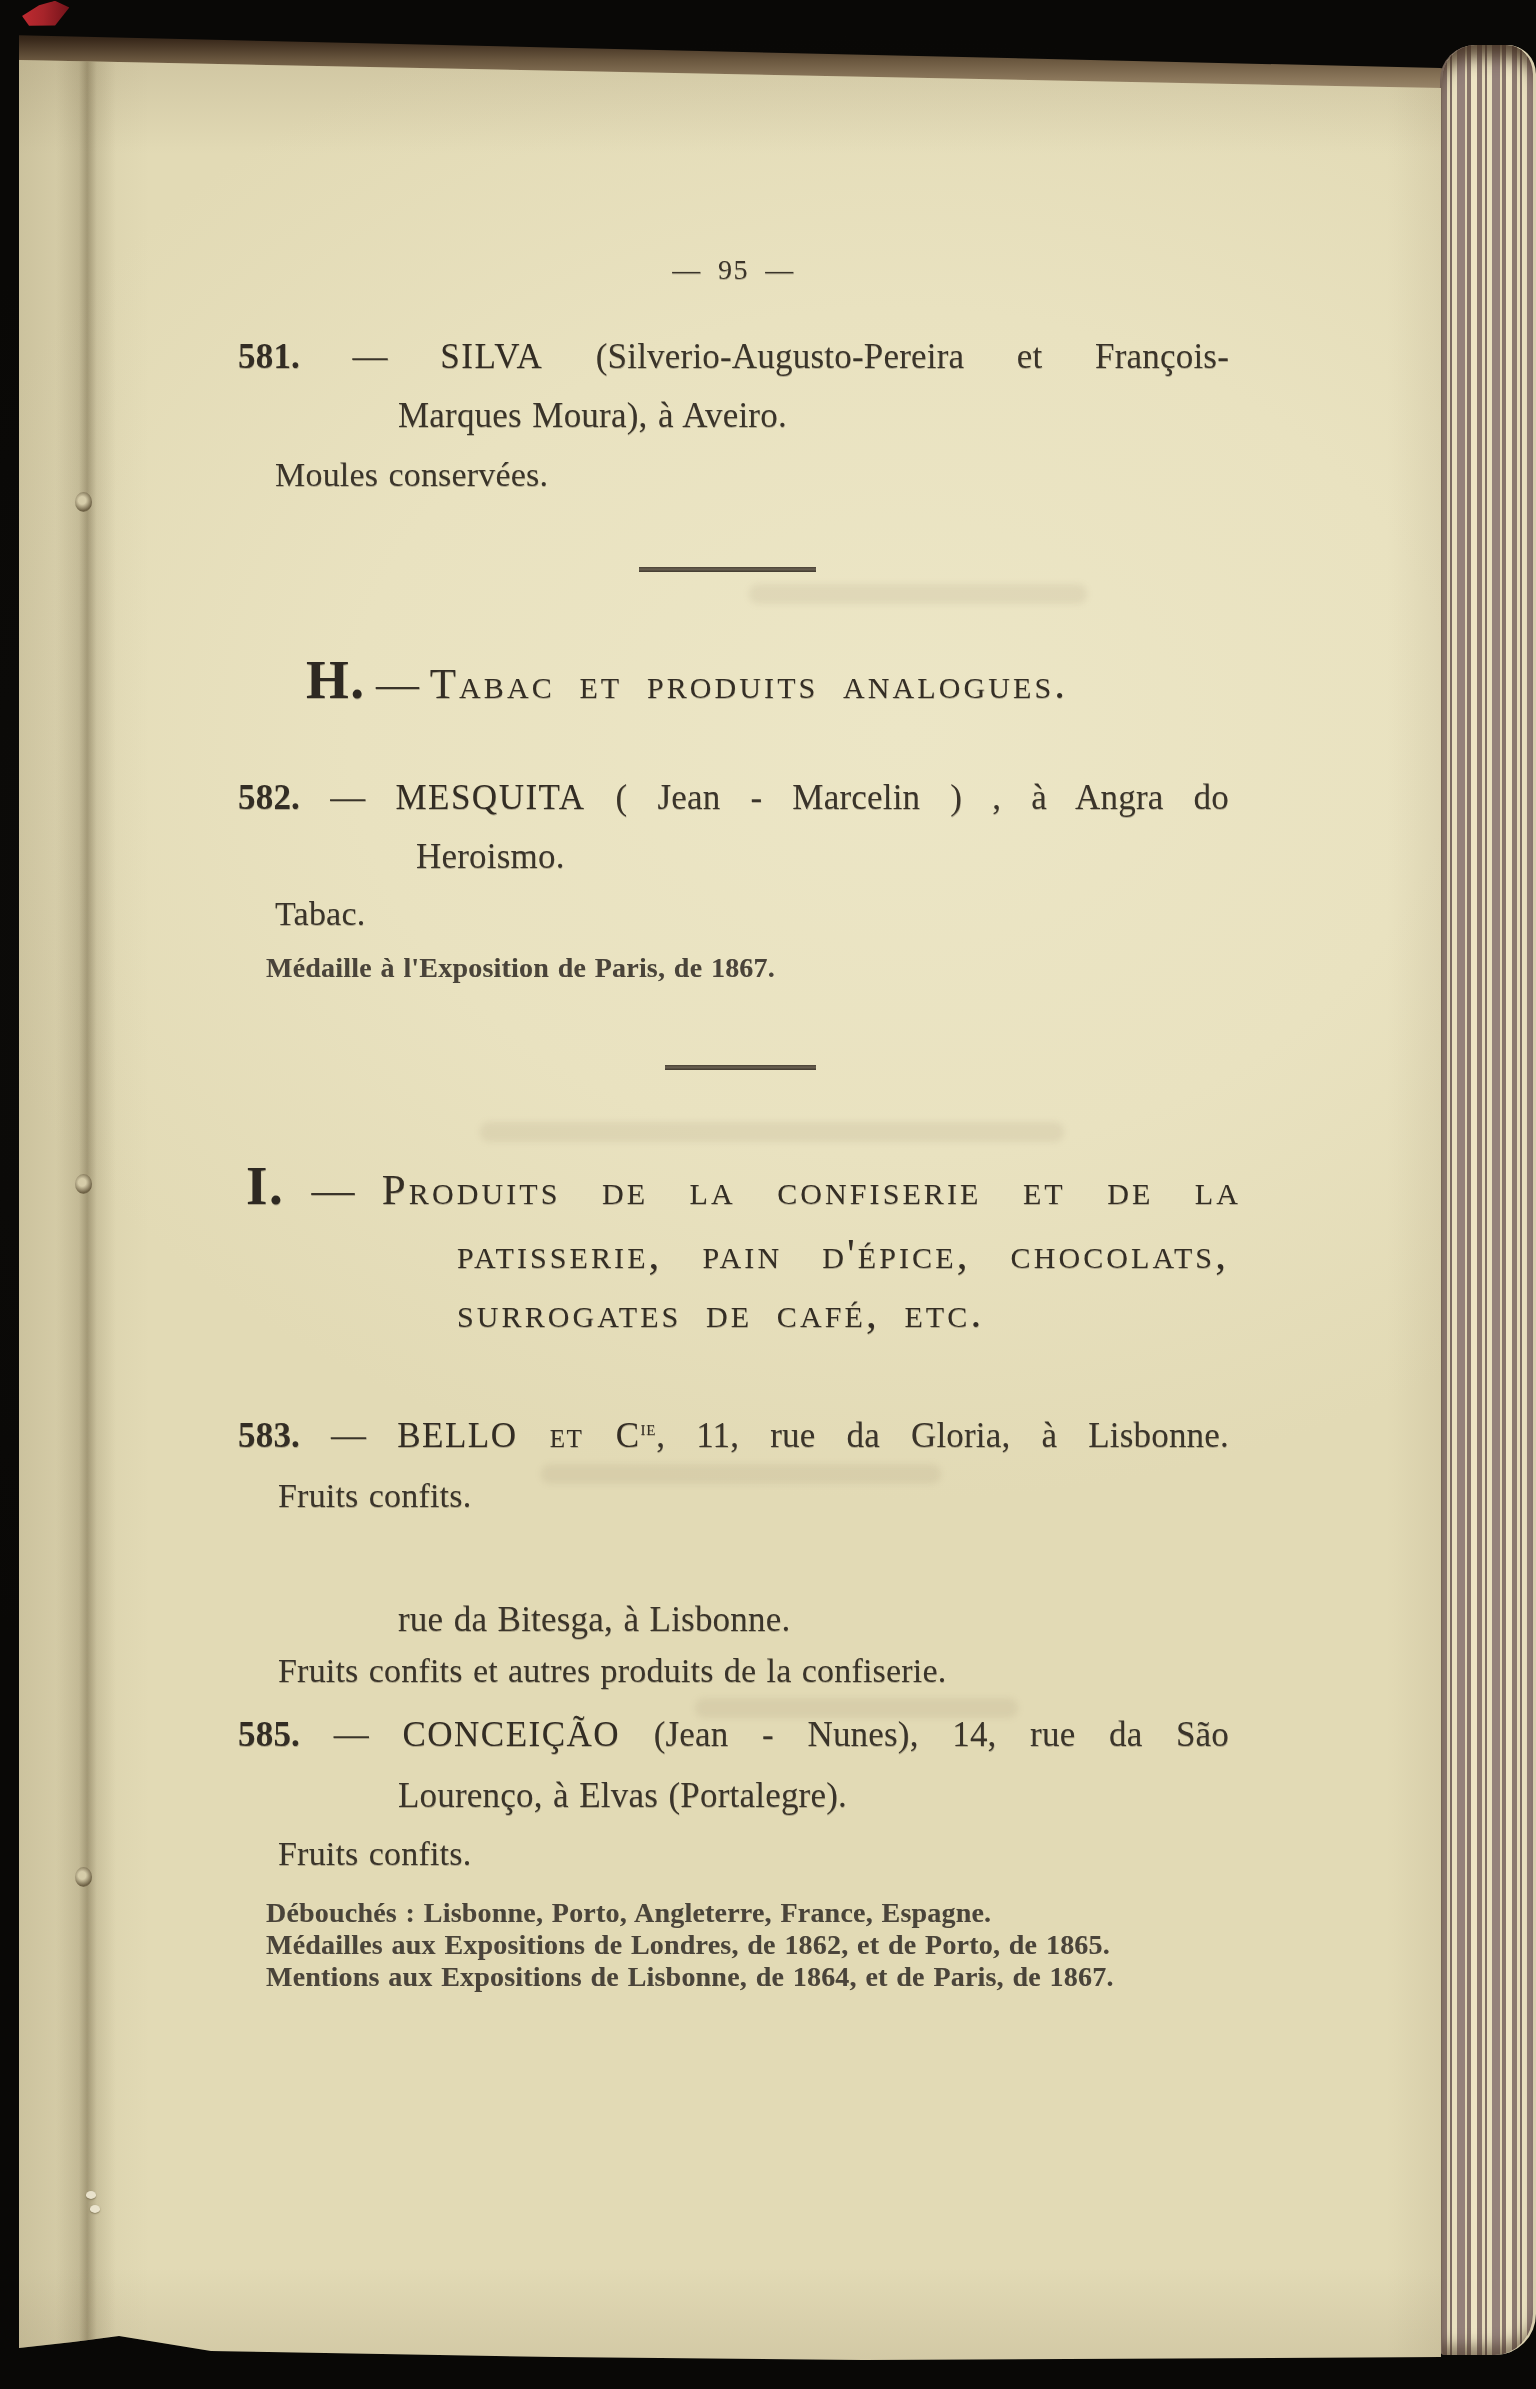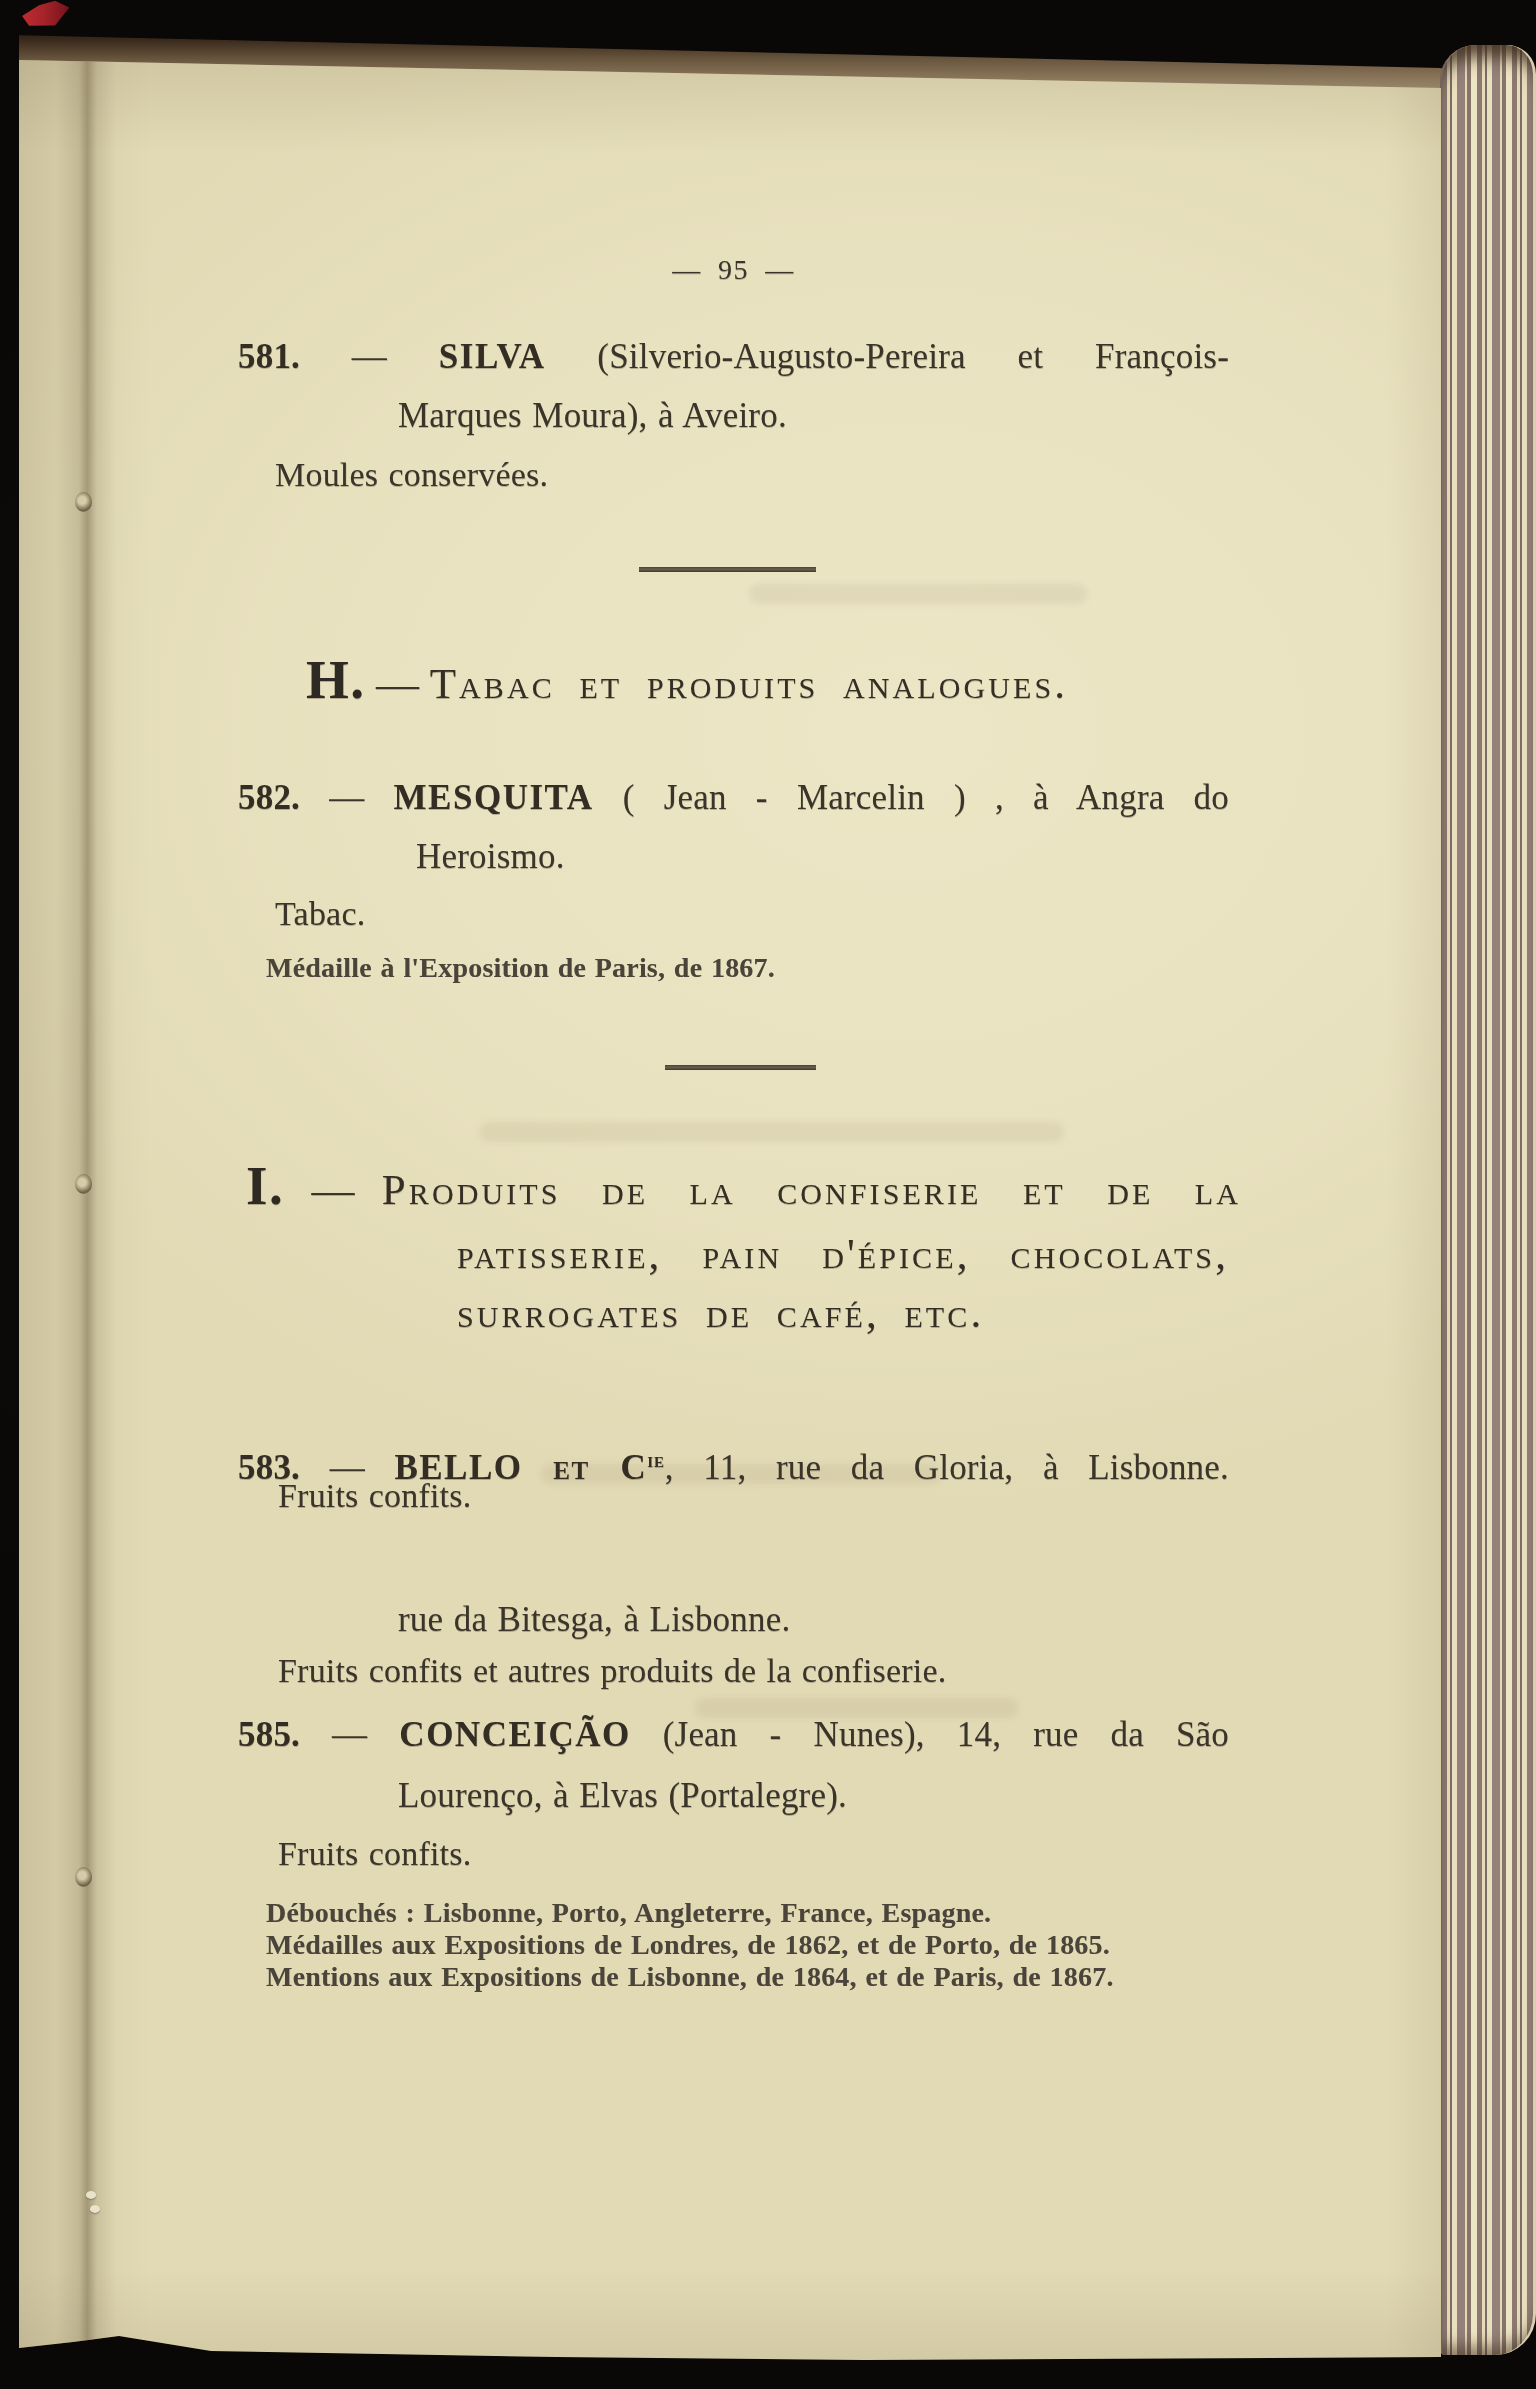--- a/index.html
+++ b/index.html
@@ -46,21 +46,21 @@
     box-shadow:0 0.8px 1.5px rgba(90,80,50,.6);}
   .ghost{position:absolute;height:20px;border-radius:9.2px;background:rgba(125,110,82,.10);
     filter:blur(3.1px);}
 
   
   .content{position:absolute;left:0;top:0;width:1537px;height:2389px;color:#3a342a;}
   .line{position:absolute;line-height:1.15;font-size:35px;letter-spacing:0.2px;word-spacing:1.5px;
     text-shadow:0.3px 0.5px 0.5px rgba(58,50,38,.30);white-space:normal;}
   .just{text-align:justify;text-align-last:justify;}
   .num{font-weight:700;color:#332d24;}
-  .bname{font-weight:700;letter-spacing:1.5px;color:#332d24;font-variant:small-caps;margin-top:20px;}
+  .bname{font-weight:400;letter-spacing:1.5px;color:#332d24;font-variant:small-caps;margin-top:20px;}
   .sup{font-size:21.5px;vertical-align:12.3px;letter-spacing:0.8px;}
   .pagenum{position:absolute;font-size:28px;text-align:center;word-spacing:7.7px;
     letter-spacing:1.5px;text-shadow:0.3px 0.5px 0.5px rgba(58,50,38,.30);}
   .rule{position:absolute;height:4.6px;background:linear-gradient(#4a4236,#6a6152 45%,#3f382d);}
   .hline{white-space:nowrap;}
   .biglet{font-size:55px;font-weight:700;color:#2e2922;letter-spacing:1.5px;}
   .hdash{font-size:43px;}
   .sctitle{font-size:43px;font-variant:small-caps;letter-spacing:3.1px;word-spacing:10.8px;color:#342e25;}
   .prod{font-size:34px;}
   .note{font-size:28px;font-weight:700;color:#4a443a;letter-spacing:0.2px;
@@ -123,21 +123,21 @@
     <div class="rule" style="left:665px;top:1065px;width:151px"></div>
 
     <div class="line just" style="left:246px;top:1154px;width:995px">
       <span class="biglet">I.</span>
       <span class="hdash">—</span>
       <span class="sctitle">Produits de la confiserie et de la</span>
     </div>
     <div class="line sctitle just" style="left:457px;top:1229px;width:772px">patisserie, pain d'épice, chocolats,</div>
     <div class="line sctitle" style="left:457px;top:1288px">surrogates de café, etc.</div>
 
-    <div class="line just" style="left:238px;top:1448px;width:991px">
+    <div class="line just" style="left:238px;top:1416px;width:991px">
       <span class="num">583.</span>
       <span>—</span>
       <span class="bname">BELLO et C</span><span class="bname sup">ie</span><span>, 11, rue da Gloria, à Lisbonne.</span>
     </div>
     <div class="line prod" style="left:278px;top:1476px">Fruits confits.</div>
 
     <div class="line" style="left:398px;top:1600px">rue da Bitesga, à Lisbonne.</div>
     <div class="line prod" style="left:278px;top:1651px">Fruits confits et autres produits de la confiserie.</div>
 
     <div class="line just" style="left:238px;top:1715px;width:991px">

